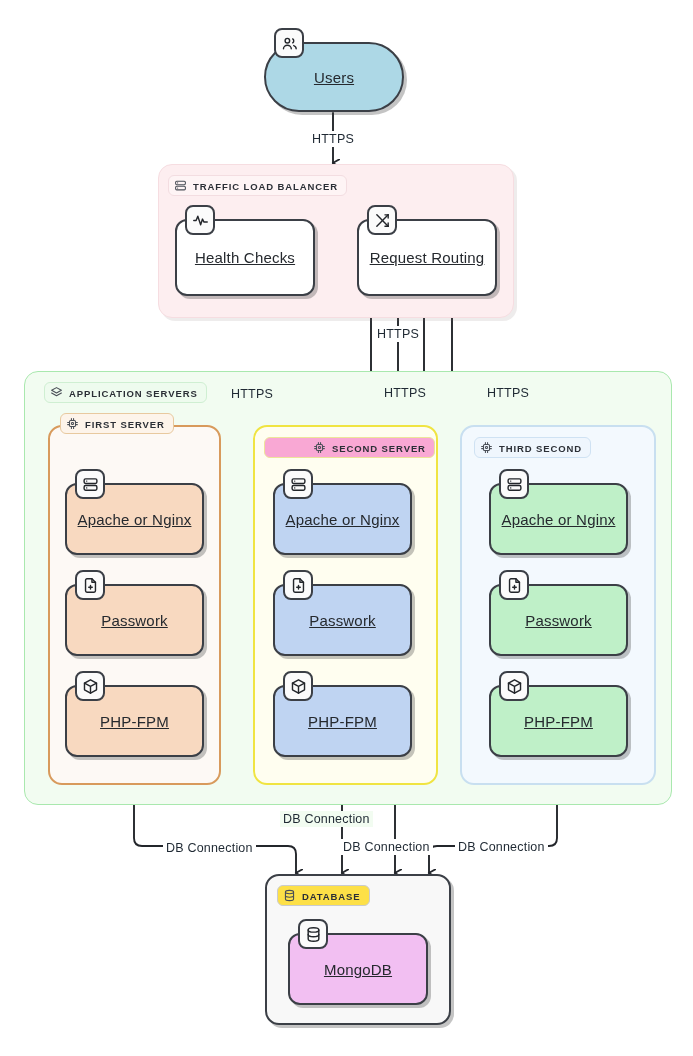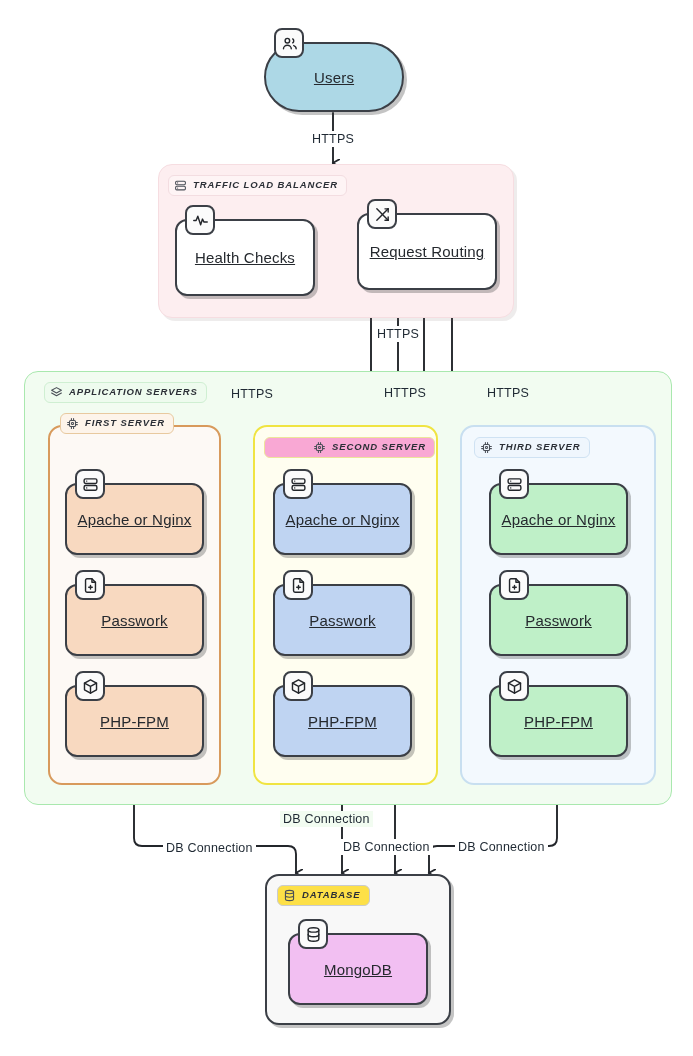--- a/index.html
+++ b/index.html
@@ -59,30 +59,29 @@
     border:1.5px solid #A9E8AE;
   }
   .panel-srv1 { background:#FDF9F5; border:2px solid #D89A5C; }
   .panel-srv2 { background:#FFFEF0; border:2px solid #F0E442; }
   .panel-srv3 { background:#F3F9FE; border:2px solid #C8DFF0; }
   .panel-db   { background:#F8F8F8; border:2px solid #3b3f46; box-shadow:3px 3px 0 rgba(60,60,60,.30); }
 
   
   .chip {
     position:absolute;
-    display:inline-flex; align-items:flex-start; gap:6px;
+    display:inline-flex; align-items:flex-end; gap:6px;
     padding:3px 8px 3px 5px;
     border-radius:6px;
     font-size:9.5px;
     font-weight:bold;
     letter-spacing:.9px;
     color:#2b2f36;
     white-space:nowrap;
     background:#ffffff;
-    font-style:italic;
   }
   .chip svg { display:block; flex:0 0 auto; }
   .chip-lb  { background:#FEF4F5; border:1px solid #F3DDE1; }
   .chip-app { background:#EEFBEE; border:1px solid #CFEFD2; }
   .chip-s1  { background:#FDF4EA; border:1px solid #E8C99F; }
   .chip-s2  { background:#f9a8d4; border:1px solid #EDE59A;padding-left:48px; }
   .chip-s3  { background:#EFF6FD; border:1px solid #CFE2F3; }
   .chip-db  { background:#fde047; border:1px solid #C9CBCE; }
 
   
@@ -155,21 +154,21 @@
 
   <div class="node" style="left:175px; top:219px; width:140px; height:77px; background:#ffffff;">
     <span class="corner-icon">
       <svg width="17" height="17" viewBox="0 0 24 24" fill="none" stroke="#23262b" stroke-width="2" stroke-linecap="round" stroke-linejoin="round">
         <path d="M2.5 12h3.3l2.4-6 4 12 2.6-8 1.9 4h4.8"></path>
       </svg>
     </span>
     <span>Health Checks</span>
   </div>
 
-  <div class="node" style="left:357px; top:213px; width:140px; height:77px; background:#ffffff;">
+  <div class="node" style="left:357px; top:219px; width:140px; height:77px; background:#ffffff;">
     <span class="corner-icon">
       <svg width="17" height="17" viewBox="0 0 24 24" fill="none" stroke="#23262b" stroke-width="2" stroke-linecap="round" stroke-linejoin="round">
         <path d="M4 4l16 16"></path>
           <path d="M20 4L4 20"></path>
         <path d="M20 4h-4.5"></path>
           <path d="M20 4v4.5"></path>
         <path d="M20 20h-4.5"></path>
           <path d="M20 20v-4.5"></path>
       </svg>
     </span>
@@ -273,21 +272,21 @@
     <span>PHP-FPM</span>
   </div>
 
   <div class="panel panel-srv3" style="left:460px; top:425px; width:196px; height:360px;"></div>
   <div class="chip chip-s3" style="left:474px; top:437px;">
     <svg width="13" height="13" viewBox="0 0 24 24" fill="none" stroke="#4a4f57" stroke-width="2" stroke-linecap="round" stroke-linejoin="round">
       <rect x="6.5" y="6.5" width="11" height="11" rx="2"></rect>
       <rect x="10.3" y="10.3" width="3.4" height="3.4" rx="1"></rect>
       <path d="M10 3v2M14 3v2M10 19v2M14 19v2M3 10h2M3 14h2M19 10h2M19 14h2"></path>
     </svg>
-    <span>THIRD SERVER</span>
+    <span>THIRD SECOND</span>
   </div>
 
   <div class="node" style="left:489px; top:483px; width:139px; height:72px; background:#BFF0C8;">
     <span class="corner-icon">
       <svg width="17" height="17" viewBox="0 0 24 24" fill="none" stroke="#23262b" stroke-width="2" stroke-linecap="round" stroke-linejoin="round">
         <rect x="3" y="4" width="18" height="6.5" rx="2"></rect>
         <rect x="3" y="13.5" width="18" height="6.5" rx="2"></rect>
         <line x1="6.6" y1="7.2" x2="6.7" y2="7.2"></line>
         <line x1="6.6" y1="16.8" x2="6.7" y2="16.8"></line>
       </svg>

